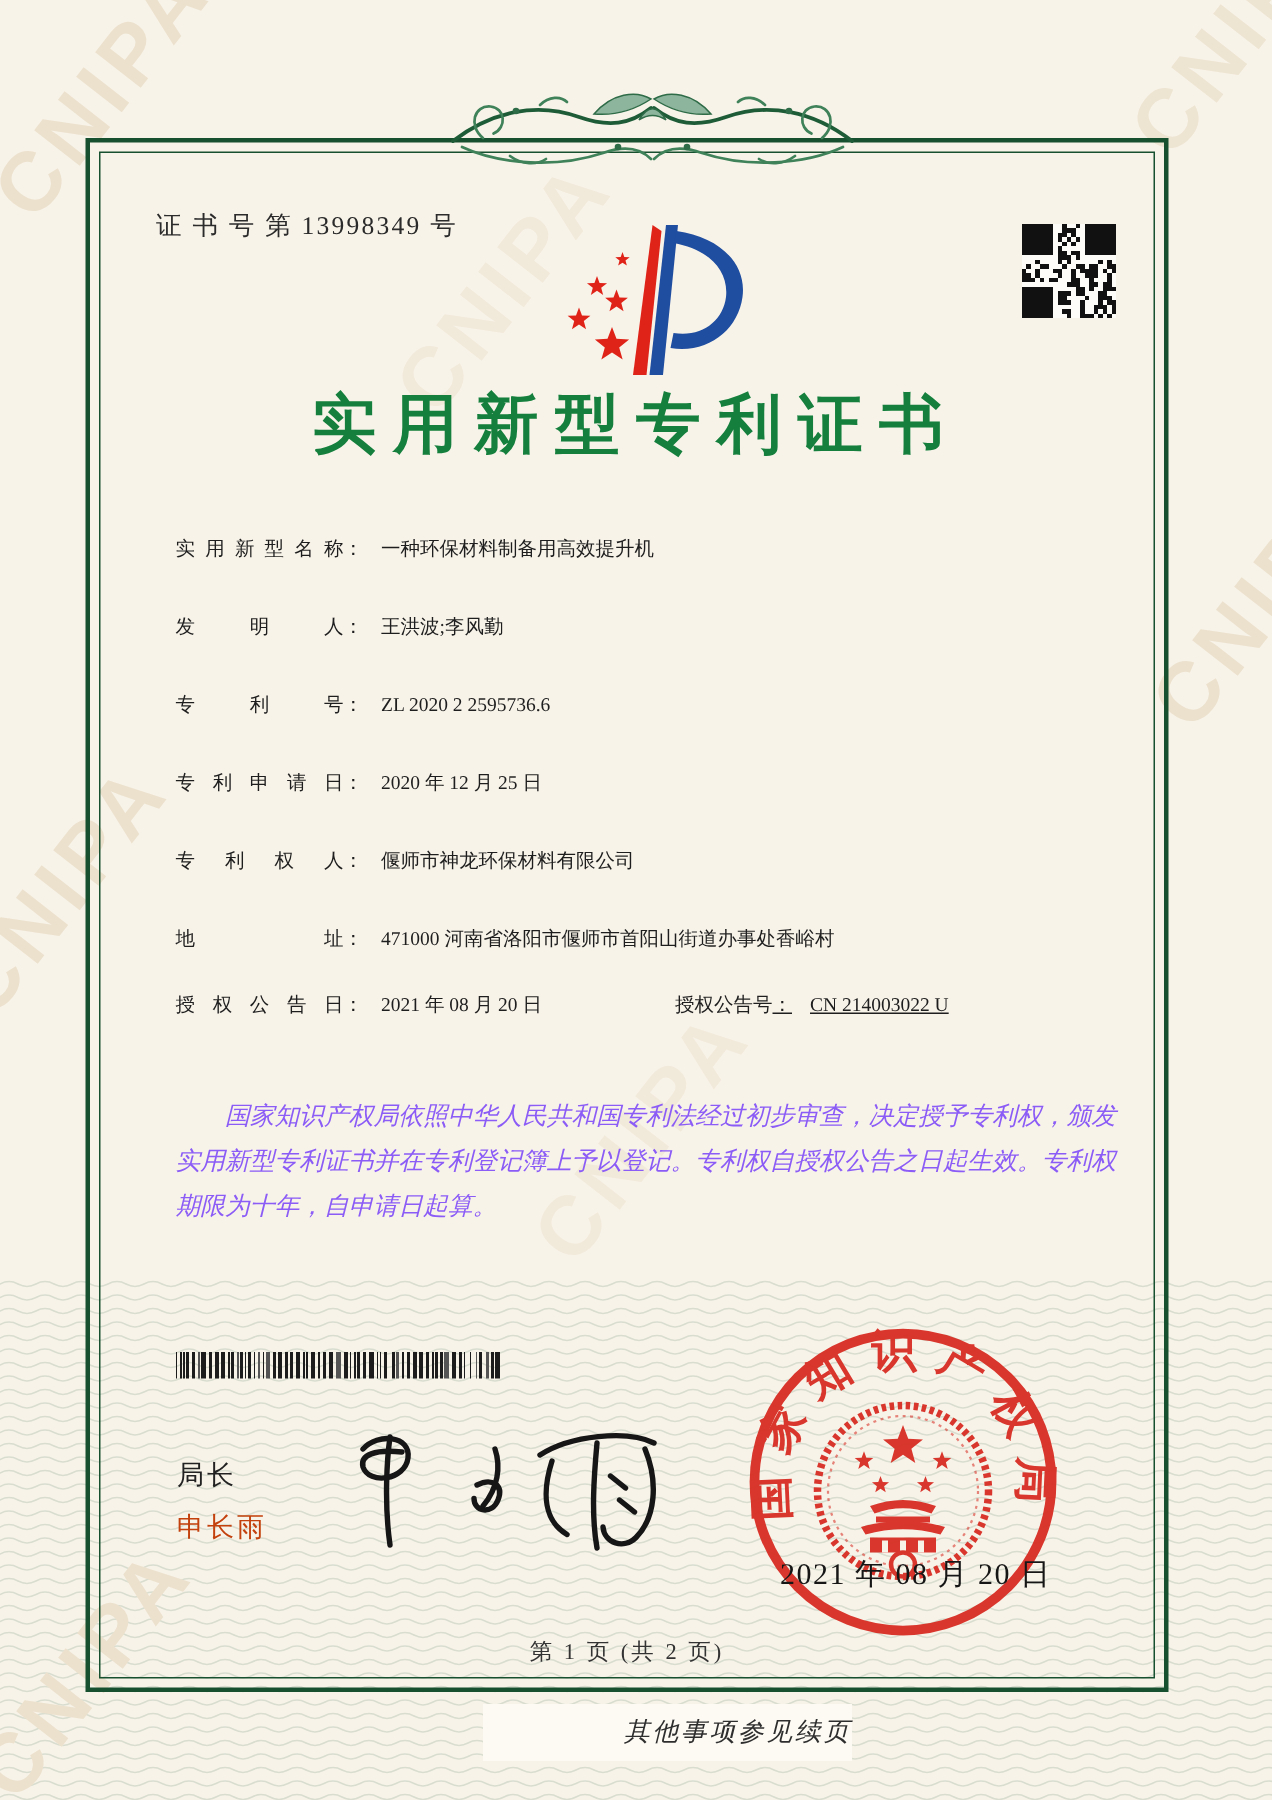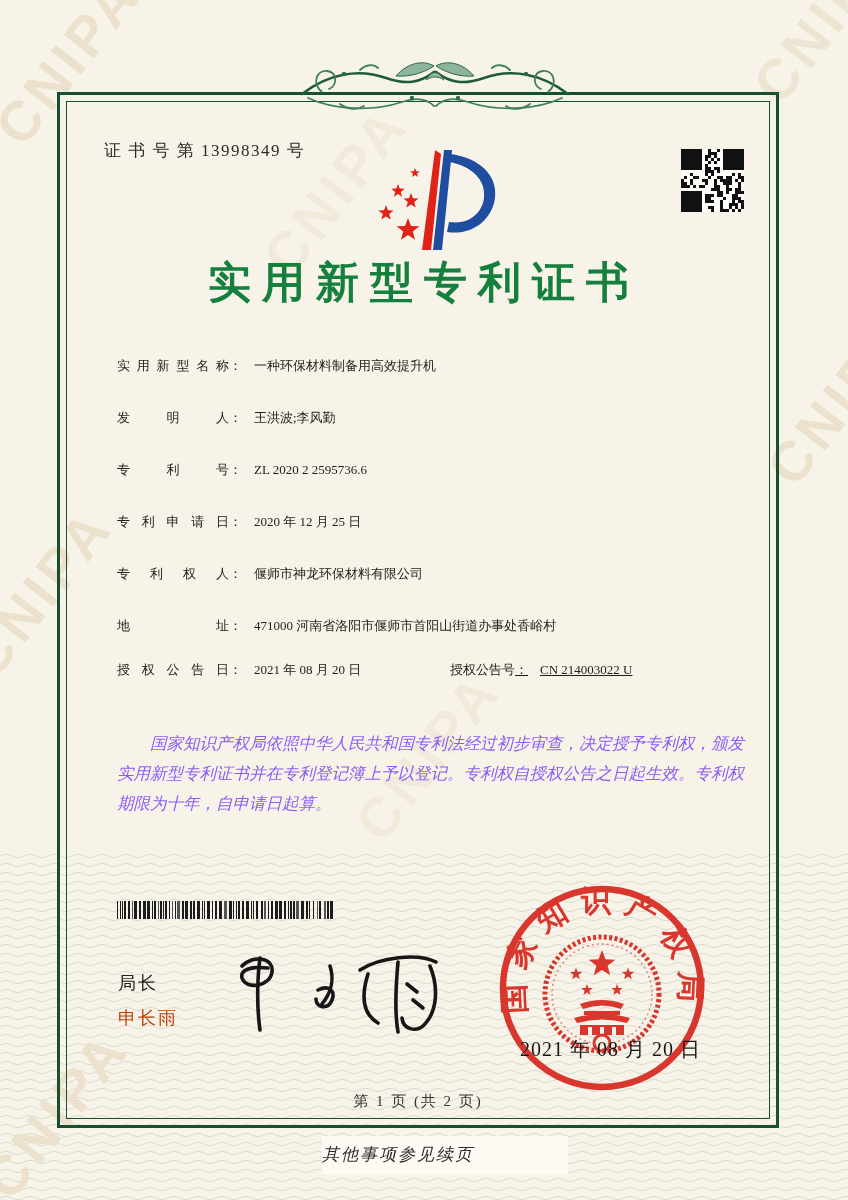--- a/index.html
+++ b/index.html
@@ -56,21 +56,21 @@
   .seal .ring{fill:none;stroke:#d7281e;stroke-width:6.5;}
   .seal .wreath{fill:none;stroke:#d7281e;}
   .seal text{fill:#d7281e;font-weight:bold;font-size:30px;letter-spacing:12px;
       font-family:"Liberation Serif","DejaVu Serif",serif;}
   .seal-date{position:absolute;left:520px;top:1036px;z-index:6;font-size:20px;
       letter-spacing:1px;color:#161616;white-space:nowrap;}
   
   .page-info{position:absolute;left:57px;top:1092px;width:722px;text-align:center;z-index:4;
       font-size:15px;letter-spacing:2px;color:#333;}
   .cont-box{position:absolute;left:322px;top:1136px;width:246px;height:38px;z-index:4;
-      background:#fdfaf3;text-align:left;line-height:38px;font-size:17px;
+      background:#fdfaf3;text-align:right;line-height:38px;font-size:17px;
       font-style:italic;color:#2e2e2e;letter-spacing:2px;}
 </style>
 </head>
 <body>
 
 <svg class="waves" viewBox="0 0 848 348" preserveAspectRatio="none">
     <path d="M-12 4 q6 3.2 12 0 q6 -3.2 12 0 q6 3.2 12 0 q6 -3.2 12 0 q6 3.2 12 0 q6 -3.2 12 0 q6 3.2 12 0 q6 -3.2 12 0 q6 3.2 12 0 q6 -3.2 12 0 q6 3.2 12 0 q6 -3.2 12 0 q6 3.2 12 0 q6 -3.2 12 0 q6 3.2 12 0 q6 -3.2 12 0 q6 3.2 12 0 q6 -3.2 12 0 q6 3.2 12 0 q6 -3.2 12 0 q6 3.2 12 0 q6 -3.2 12 0 q6 3.2 12 0 q6 -3.2 12 0 q6 3.2 12 0 q6 -3.2 12 0 q6 3.2 12 0 q6 -3.2 12 0 q6 3.2 12 0 q6 -3.2 12 0 q6 3.2 12 0 q6 -3.2 12 0 q6 3.2 12 0 q6 -3.2 12 0 q6 3.2 12 0 q6 -3.2 12 0 q6 3.2 12 0 q6 -3.2 12 0 q6 3.2 12 0 q6 -3.2 12 0 q6 3.2 12 0 q6 -3.2 12 0 q6 3.2 12 0 q6 -3.2 12 0 q6 3.2 12 0 q6 -3.2 12 0 q6 3.2 12 0 q6 -3.2 12 0 q6 3.2 12 0 q6 -3.2 12 0 q6 3.2 12 0 q6 -3.2 12 0 q6 3.2 12 0 q6 -3.2 12 0 q6 3.2 12 0 q6 -3.2 12 0 q6 3.2 12 0 q6 -3.2 12 0 q6 3.2 12 0 q6 -3.2 12 0 q6 3.2 12 0 q6 -3.2 12 0 q6 3.2 12 0 q6 -3.2 12 0 q6 3.2 12 0 q6 -3.2 12 0 q6 3.2 12 0 q6 -3.2 12 0 q6 3.2 12 0 q6 -3.2 12 0 q6 3.2 12 0 q6 -3.2 12 0 q6 3.2 12 0 q6 -3.2 12 0"></path>
     <path d="M-12 13 q6 3.2 12 0 q6 -3.2 12 0 q6 3.2 12 0 q6 -3.2 12 0 q6 3.2 12 0 q6 -3.2 12 0 q6 3.2 12 0 q6 -3.2 12 0 q6 3.2 12 0 q6 -3.2 12 0 q6 3.2 12 0 q6 -3.2 12 0 q6 3.2 12 0 q6 -3.2 12 0 q6 3.2 12 0 q6 -3.2 12 0 q6 3.2 12 0 q6 -3.2 12 0 q6 3.2 12 0 q6 -3.2 12 0 q6 3.2 12 0 q6 -3.2 12 0 q6 3.2 12 0 q6 -3.2 12 0 q6 3.2 12 0 q6 -3.2 12 0 q6 3.2 12 0 q6 -3.2 12 0 q6 3.2 12 0 q6 -3.2 12 0 q6 3.2 12 0 q6 -3.2 12 0 q6 3.2 12 0 q6 -3.2 12 0 q6 3.2 12 0 q6 -3.2 12 0 q6 3.2 12 0 q6 -3.2 12 0 q6 3.2 12 0 q6 -3.2 12 0 q6 3.2 12 0 q6 -3.2 12 0 q6 3.2 12 0 q6 -3.2 12 0 q6 3.2 12 0 q6 -3.2 12 0 q6 3.2 12 0 q6 -3.2 12 0 q6 3.2 12 0 q6 -3.2 12 0 q6 3.2 12 0 q6 -3.2 12 0 q6 3.2 12 0 q6 -3.2 12 0 q6 3.2 12 0 q6 -3.2 12 0 q6 3.2 12 0 q6 -3.2 12 0 q6 3.2 12 0 q6 -3.2 12 0 q6 3.2 12 0 q6 -3.2 12 0 q6 3.2 12 0 q6 -3.2 12 0 q6 3.2 12 0 q6 -3.2 12 0 q6 3.2 12 0 q6 -3.2 12 0 q6 3.2 12 0 q6 -3.2 12 0 q6 3.2 12 0 q6 -3.2 12 0 q6 3.2 12 0 q6 -3.2 12 0"></path>
     <path d="M-12 22 q6 3.2 12 0 q6 -3.2 12 0 q6 3.2 12 0 q6 -3.2 12 0 q6 3.2 12 0 q6 -3.2 12 0 q6 3.2 12 0 q6 -3.2 12 0 q6 3.2 12 0 q6 -3.2 12 0 q6 3.2 12 0 q6 -3.2 12 0 q6 3.2 12 0 q6 -3.2 12 0 q6 3.2 12 0 q6 -3.2 12 0 q6 3.2 12 0 q6 -3.2 12 0 q6 3.2 12 0 q6 -3.2 12 0 q6 3.2 12 0 q6 -3.2 12 0 q6 3.2 12 0 q6 -3.2 12 0 q6 3.2 12 0 q6 -3.2 12 0 q6 3.2 12 0 q6 -3.2 12 0 q6 3.2 12 0 q6 -3.2 12 0 q6 3.2 12 0 q6 -3.2 12 0 q6 3.2 12 0 q6 -3.2 12 0 q6 3.2 12 0 q6 -3.2 12 0 q6 3.2 12 0 q6 -3.2 12 0 q6 3.2 12 0 q6 -3.2 12 0 q6 3.2 12 0 q6 -3.2 12 0 q6 3.2 12 0 q6 -3.2 12 0 q6 3.2 12 0 q6 -3.2 12 0 q6 3.2 12 0 q6 -3.2 12 0 q6 3.2 12 0 q6 -3.2 12 0 q6 3.2 12 0 q6 -3.2 12 0 q6 3.2 12 0 q6 -3.2 12 0 q6 3.2 12 0 q6 -3.2 12 0 q6 3.2 12 0 q6 -3.2 12 0 q6 3.2 12 0 q6 -3.2 12 0 q6 3.2 12 0 q6 -3.2 12 0 q6 3.2 12 0 q6 -3.2 12 0 q6 3.2 12 0 q6 -3.2 12 0 q6 3.2 12 0 q6 -3.2 12 0 q6 3.2 12 0 q6 -3.2 12 0 q6 3.2 12 0 q6 -3.2 12 0 q6 3.2 12 0 q6 -3.2 12 0"></path>
     <path d="M-12 31 q6 3.2 12 0 q6 -3.2 12 0 q6 3.2 12 0 q6 -3.2 12 0 q6 3.2 12 0 q6 -3.2 12 0 q6 3.2 12 0 q6 -3.2 12 0 q6 3.2 12 0 q6 -3.2 12 0 q6 3.2 12 0 q6 -3.2 12 0 q6 3.2 12 0 q6 -3.2 12 0 q6 3.2 12 0 q6 -3.2 12 0 q6 3.2 12 0 q6 -3.2 12 0 q6 3.2 12 0 q6 -3.2 12 0 q6 3.2 12 0 q6 -3.2 12 0 q6 3.2 12 0 q6 -3.2 12 0 q6 3.2 12 0 q6 -3.2 12 0 q6 3.2 12 0 q6 -3.2 12 0 q6 3.2 12 0 q6 -3.2 12 0 q6 3.2 12 0 q6 -3.2 12 0 q6 3.2 12 0 q6 -3.2 12 0 q6 3.2 12 0 q6 -3.2 12 0 q6 3.2 12 0 q6 -3.2 12 0 q6 3.2 12 0 q6 -3.2 12 0 q6 3.2 12 0 q6 -3.2 12 0 q6 3.2 12 0 q6 -3.2 12 0 q6 3.2 12 0 q6 -3.2 12 0 q6 3.2 12 0 q6 -3.2 12 0 q6 3.2 12 0 q6 -3.2 12 0 q6 3.2 12 0 q6 -3.2 12 0 q6 3.2 12 0 q6 -3.2 12 0 q6 3.2 12 0 q6 -3.2 12 0 q6 3.2 12 0 q6 -3.2 12 0 q6 3.2 12 0 q6 -3.2 12 0 q6 3.2 12 0 q6 -3.2 12 0 q6 3.2 12 0 q6 -3.2 12 0 q6 3.2 12 0 q6 -3.2 12 0 q6 3.2 12 0 q6 -3.2 12 0 q6 3.2 12 0 q6 -3.2 12 0 q6 3.2 12 0 q6 -3.2 12 0 q6 3.2 12 0 q6 -3.2 12 0"></path>

